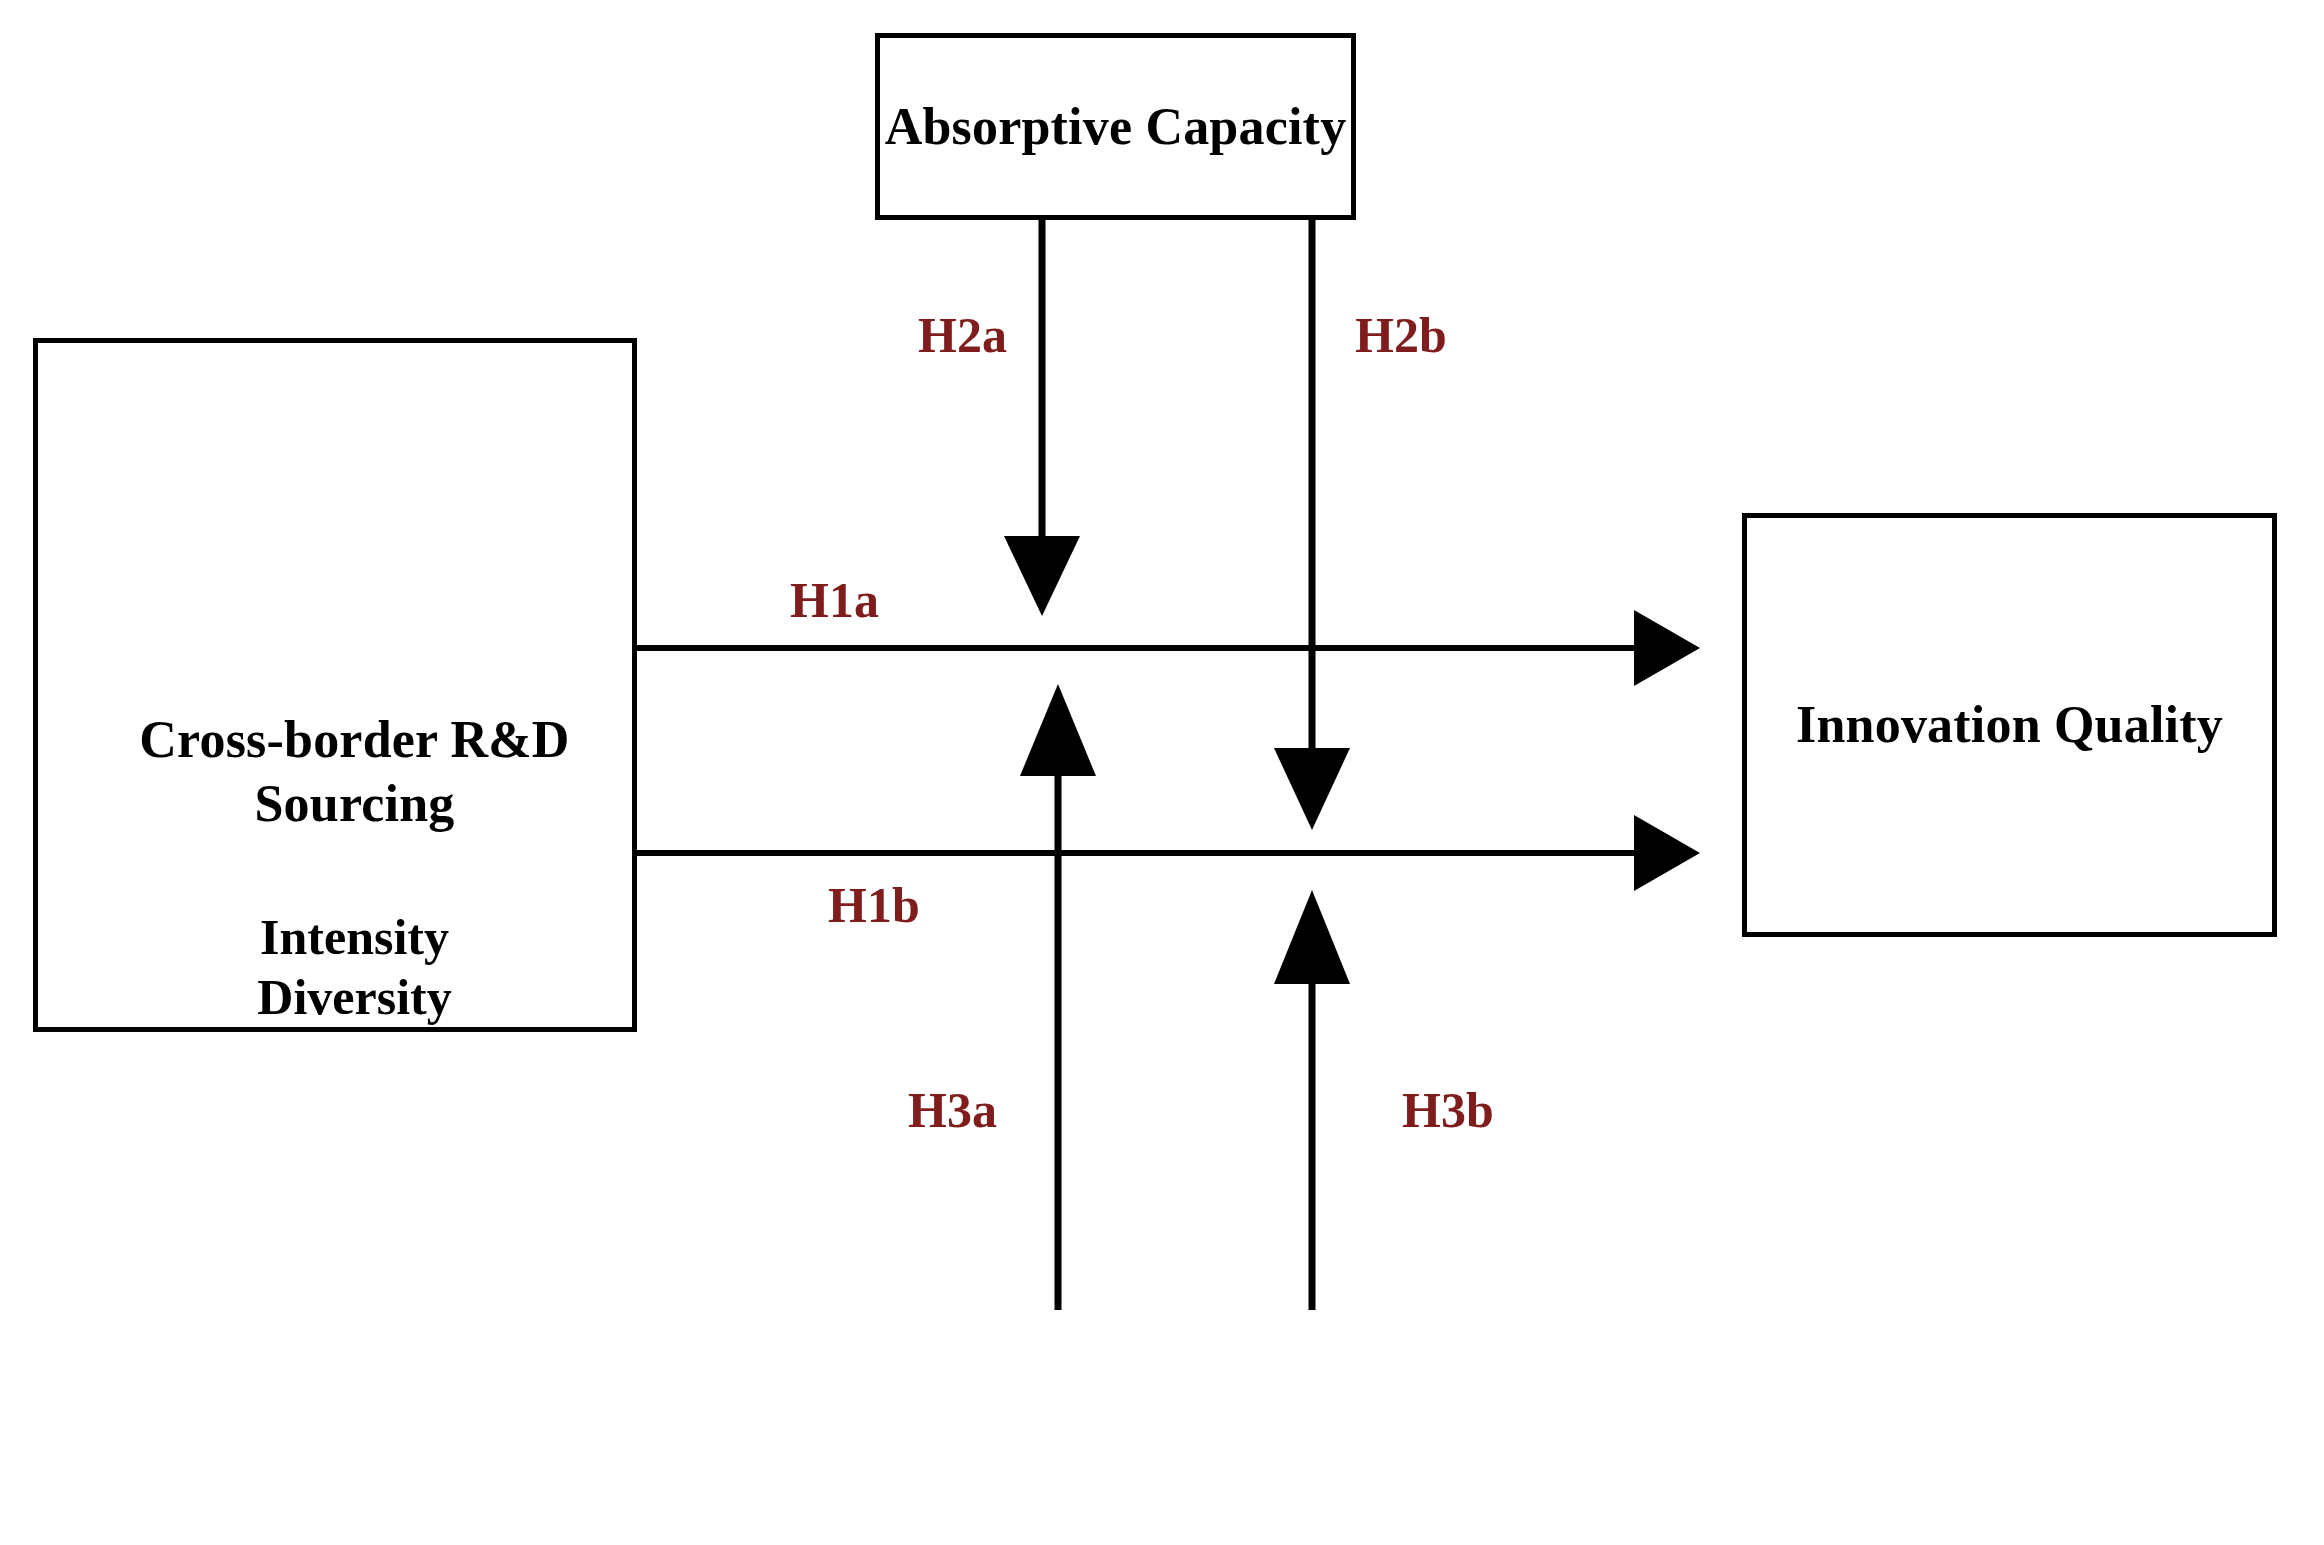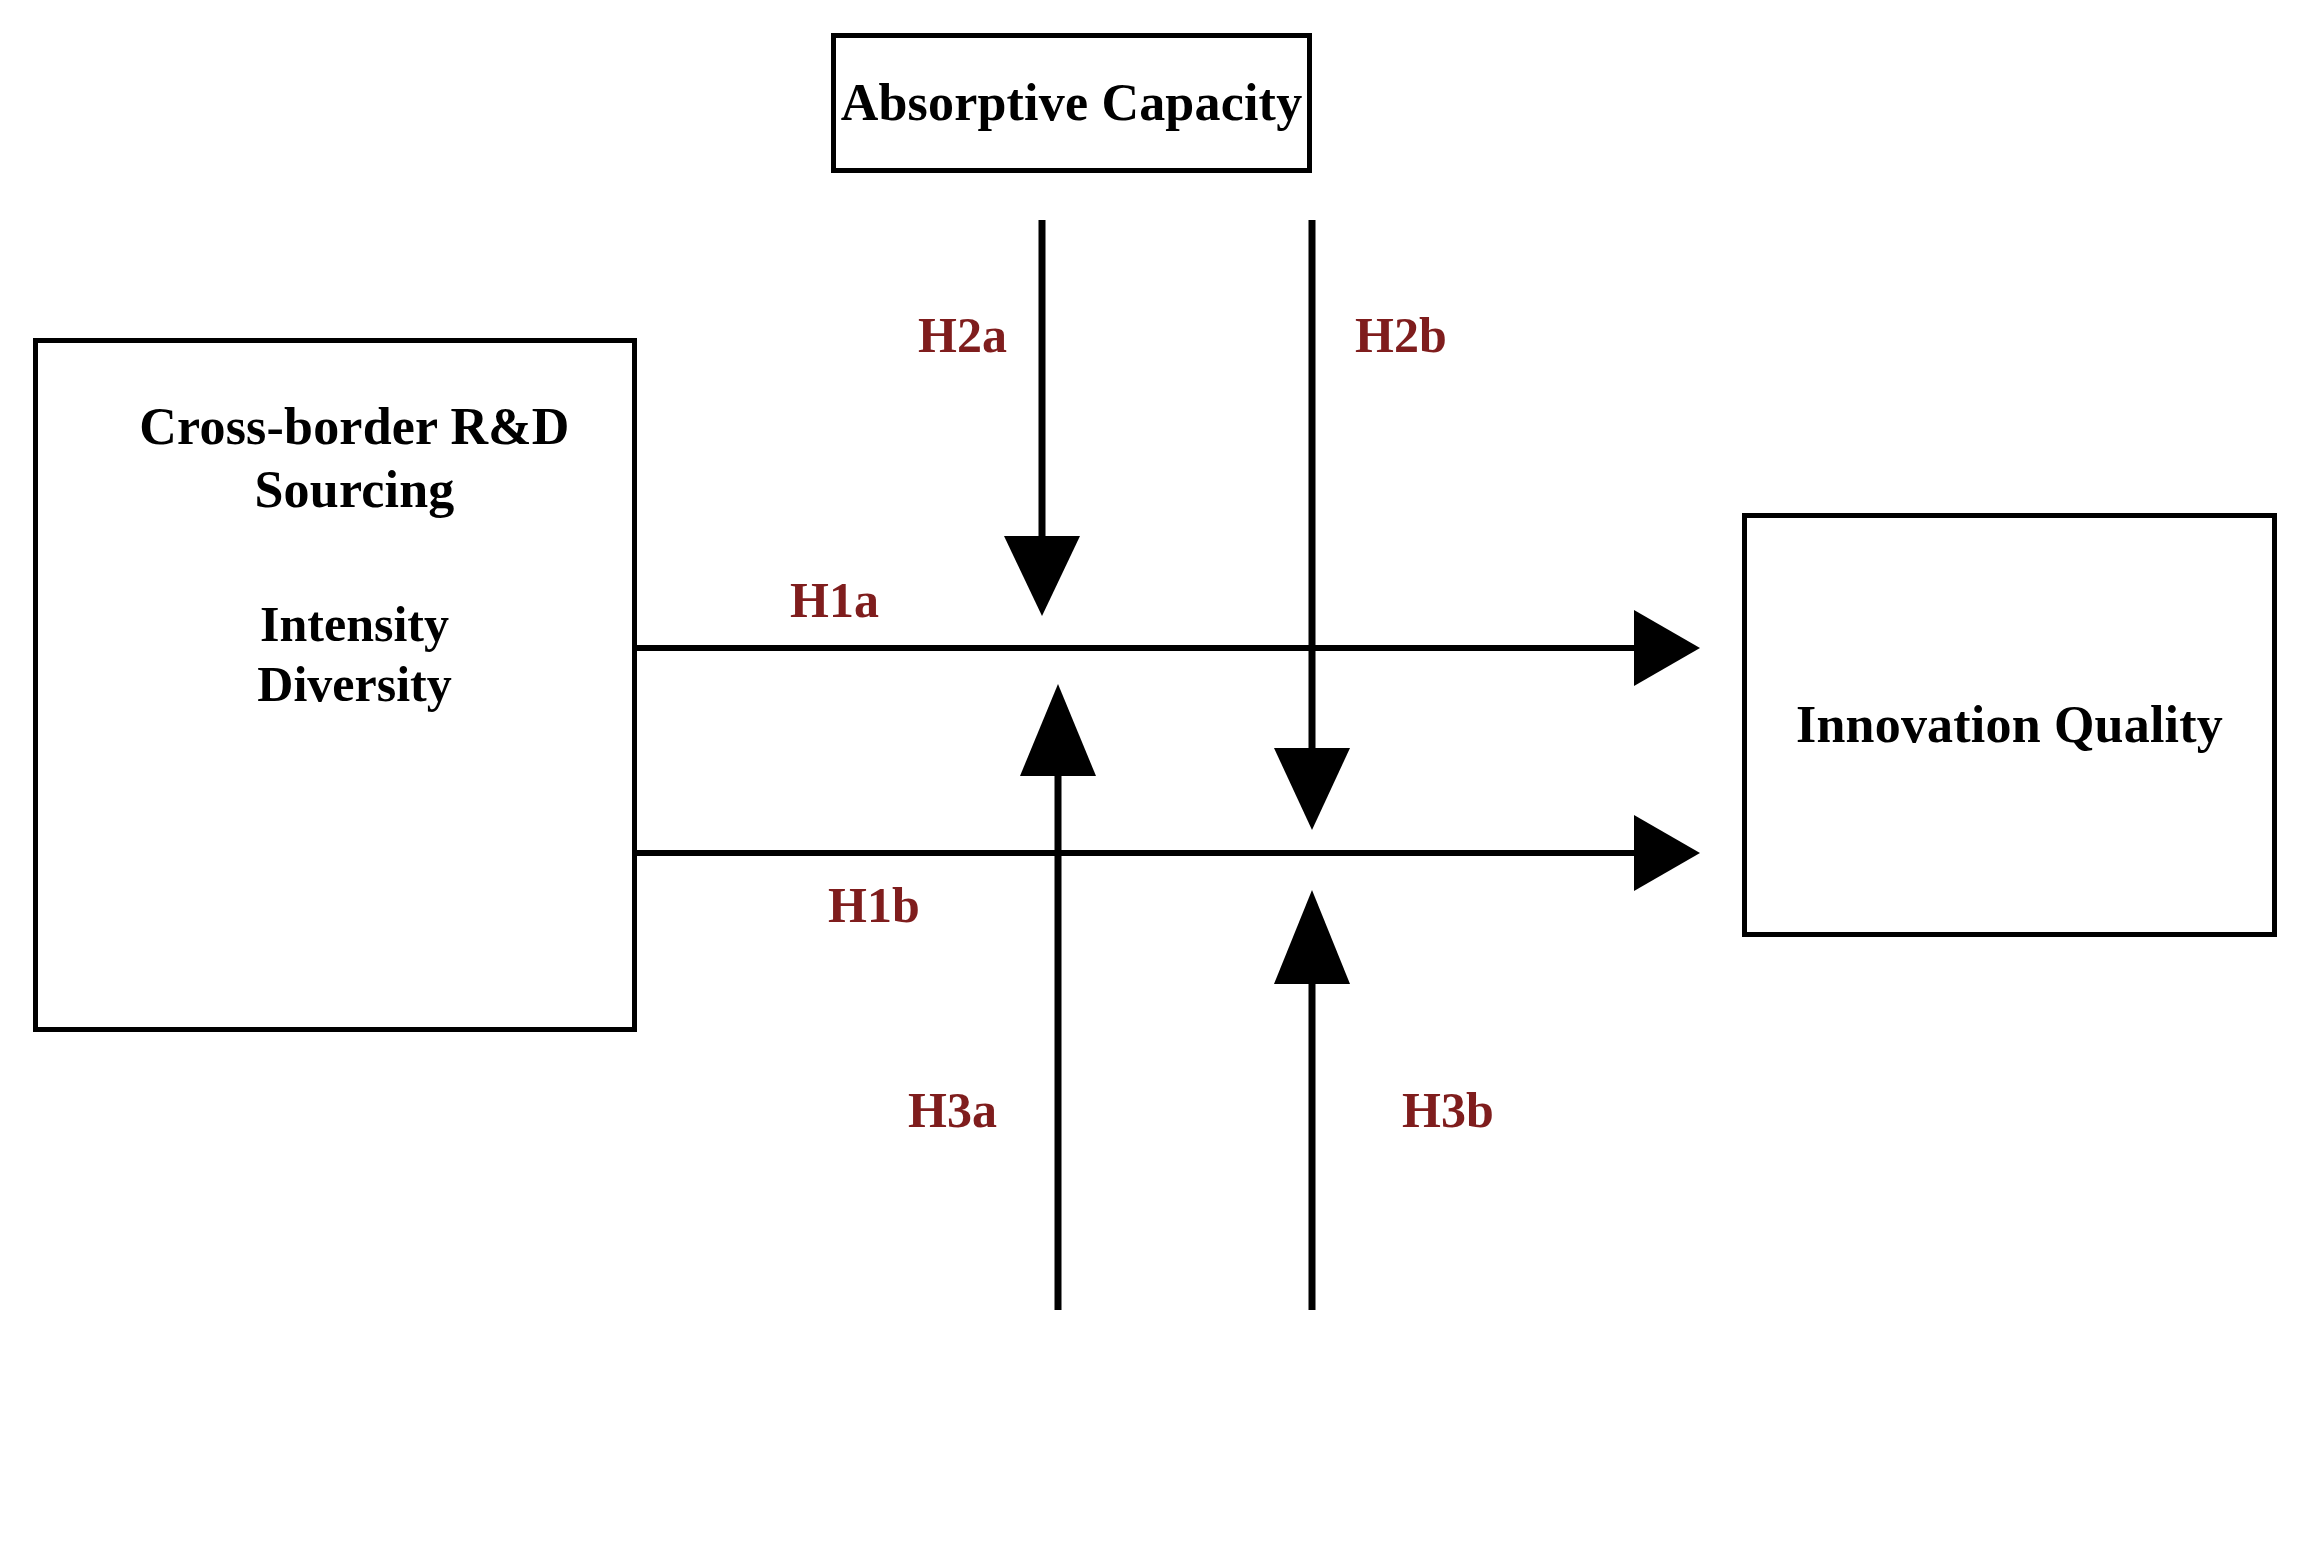--- a/index.html
+++ b/index.html
@@ -45,40 +45,40 @@
     font-weight: bold;
     line-height: 1.2;
   }
 
   
   #node-source {
     left: 33px;
     top: 338px;
     width: 604px;
     height: 694px;
-    justify-content: flex-start;
+    justify-content: flex-end;
     padding-top: 52px;
     padding-left: 39px;
   }
   #node-source .node-title {
     font-size: 52px;
     width: 86%;
   }
   #node-source .node-sub {
     font-size: 50px;
   }
   #source-intensity { margin-top: 72px; }
   #source-diversity { }
 
   
   #node-absorptive {
-    left: 831px;
+    left: 875px;
     top: 33px;
     width: 481px;
-    height: 140px;
+    height: 187px;
   }
   #node-absorptive .node-title { font-size: 52px; }
 
   
   #node-innovation {
     left: 1742px;
     top: 513px;
     width: 535px;
     height: 424px;
   }

